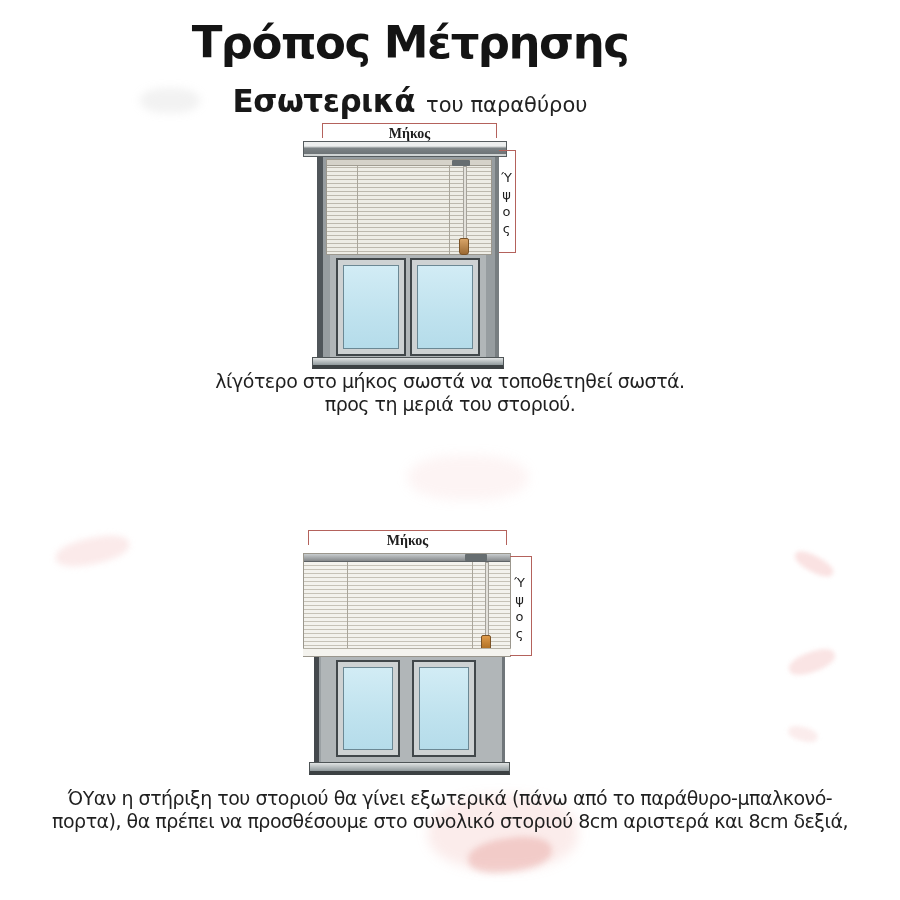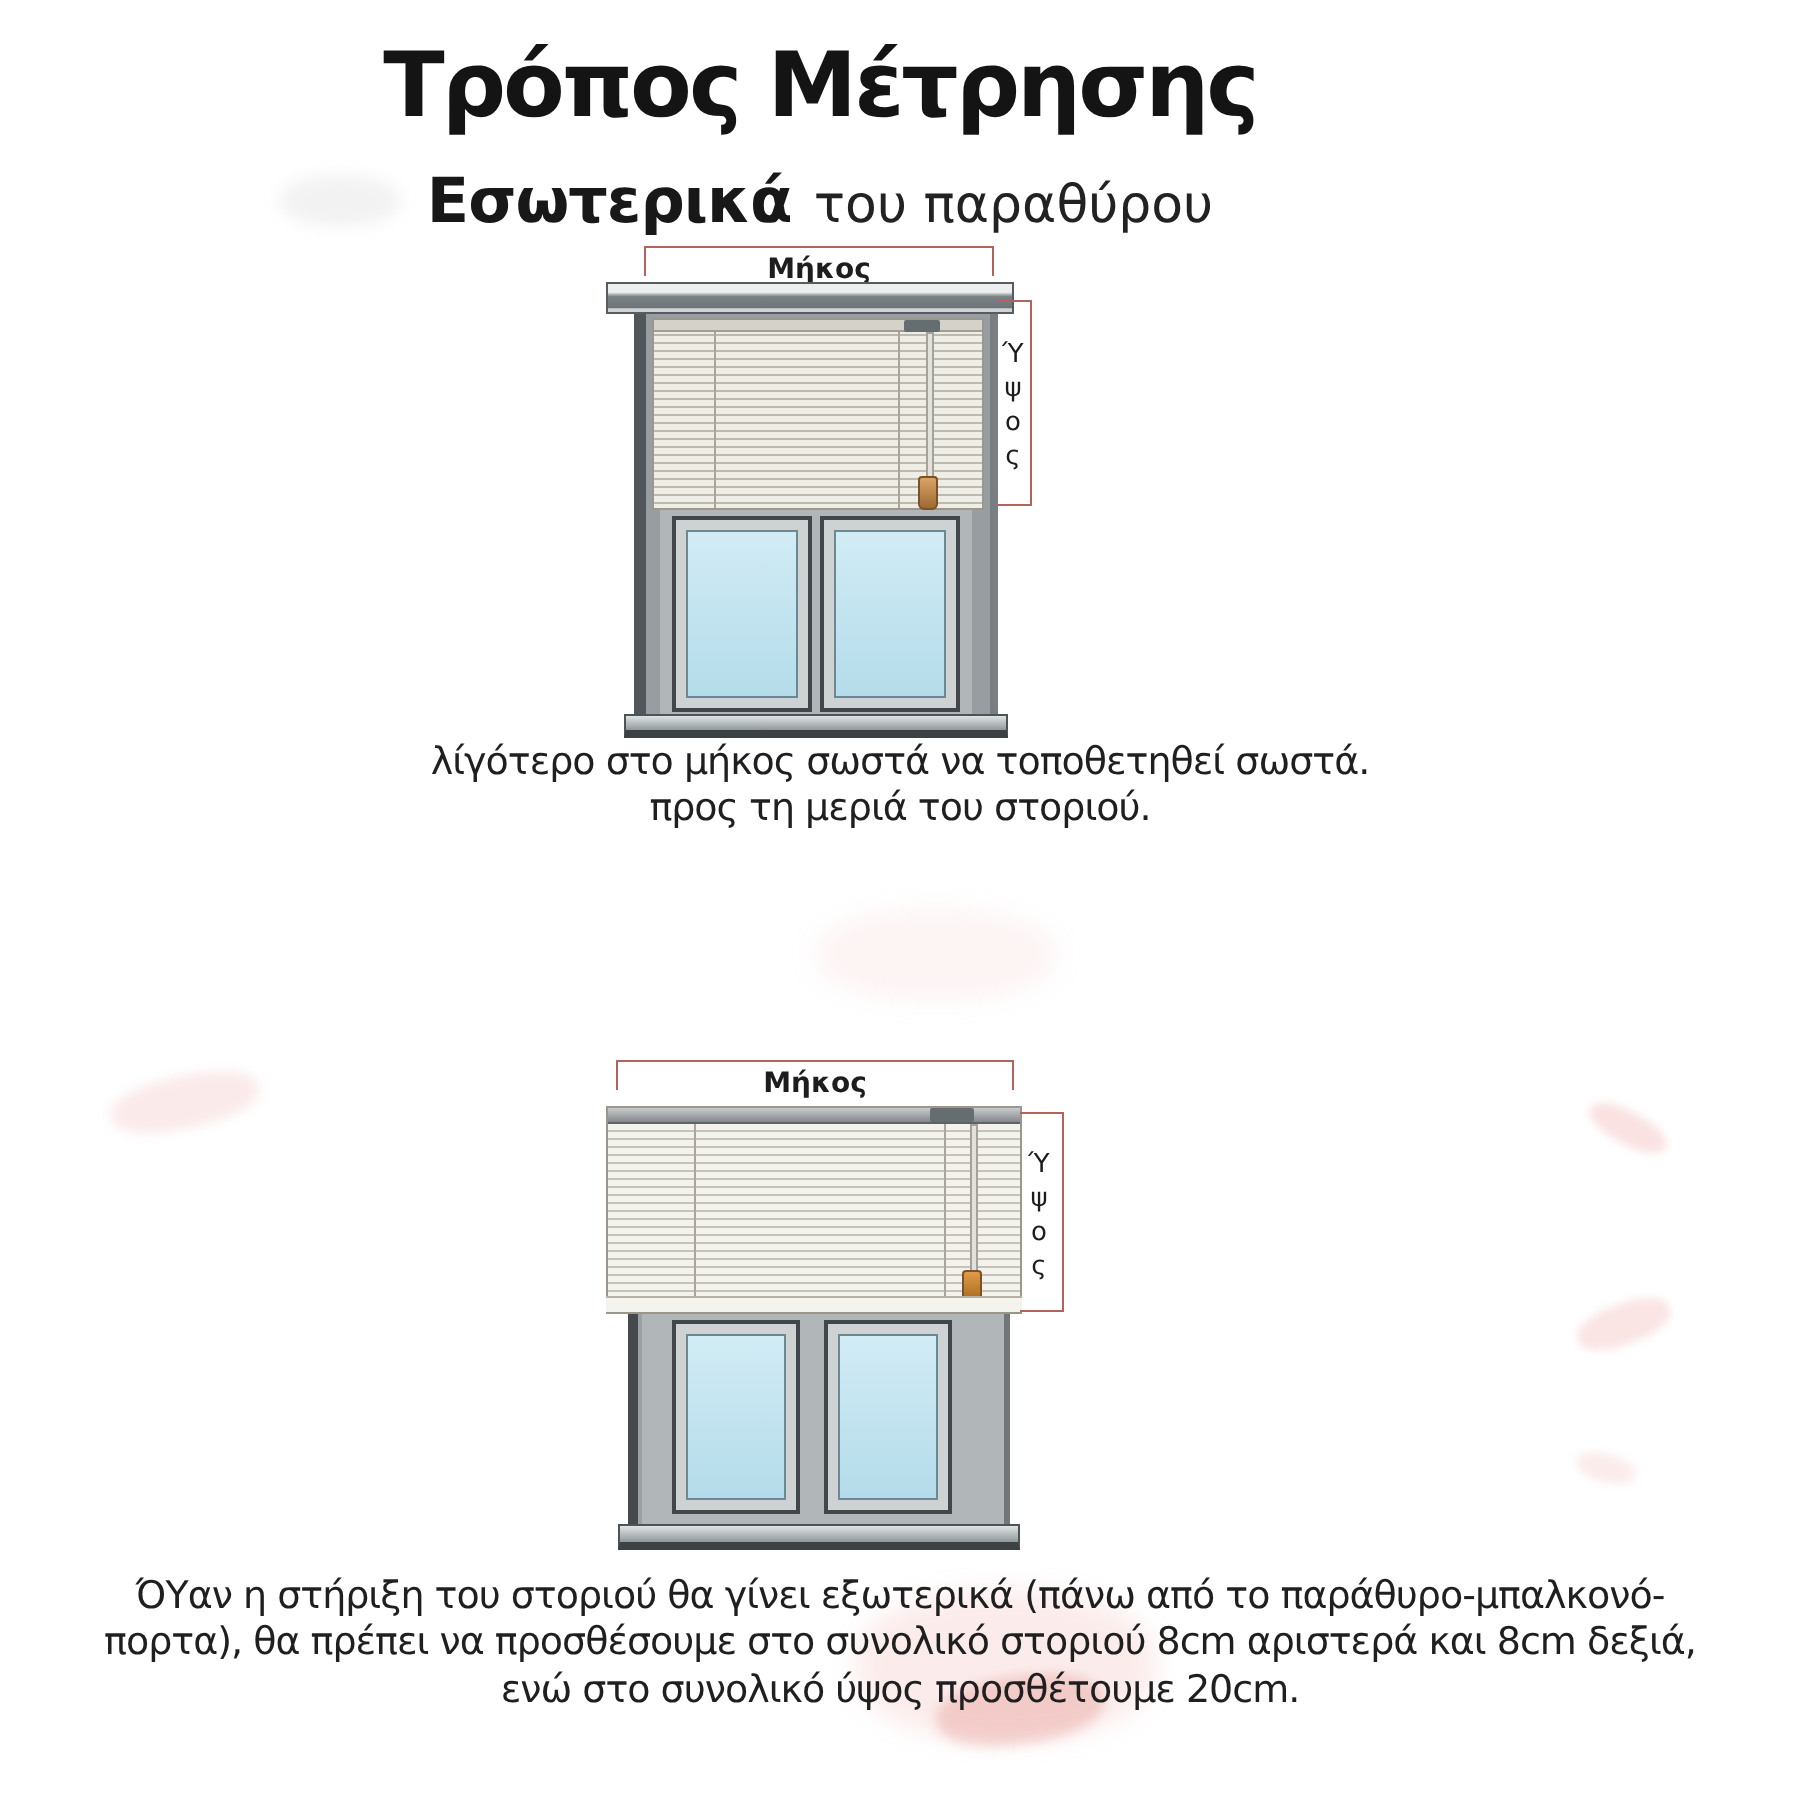--- a/index.html
+++ b/index.html
@@ -8,30 +8,30 @@
     position:relative; width:900px; height:900px; background:#ffffff;
     font-family:"DejaVu Sans", sans-serif; color:#1b1b1b; overflow:hidden;
   }
   
   .page-title {
     position:absolute; left:0; top:16px; width:820px; text-align:center;
     font-size:45px; font-weight:800; letter-spacing:-1.5px; color:#141414;
   }
   .subheading { position:absolute; left:0; width:820px; text-align:center; white-space:nowrap; }
   .subheading .sub-main { font-size:31px; font-weight:700; color:#181818; letter-spacing:-0.5px; }
-  .subheading .sub-small { font-size:26px; font-weight:400; color:#222; margin-left:6px; }
+  .subheading .sub-small { font-size:21px; font-weight:400; color:#222; margin-left:6px; }
   .sub-inside { top:83px; }
   .sub-outside { top:487px; }
   
   .para { position:absolute; left:0; width:900px; text-align:center; font-size:19px; letter-spacing:-0.5px; color:#1f1f1f; }
   .para .pline { line-height:23.3px; }
   .para-inside { top:370px; }
   .para-outside { top:787px; }
   
-  .len-bracket { position:absolute; border-top:1px solid #b4625c; border-left:1px solid #b4625c; border-right:1px solid #b4625c; text-align:center; }
+  .len-bracket { position:absolute; border-top:1px solid #b4625c; border-left:1px solid #b4625c; border-right:1px solid #b4625c; text-align:center;font-family:Liberation Serif, serif; }
   .len-label { font-size:14px; font-weight:700; color:#1d1d1d; line-height:17px; display:inline-block; }
   .lb1 { left:322px; top:123px; width:175px; height:15px; }
   .lb2 { left:308px; top:530px; width:199px; height:15px; }
   .h-bracket { position:absolute; border-right:1px solid #b4625c; border-top:1px solid #b4625c; border-bottom:1px solid #b4625c; }
   .hb1 { left:499px; top:150px; width:17px; height:103px; }
   .hb2 { left:510px; top:556px; width:22px; height:100px; }
   .h-label { position:absolute; writing-mode:vertical-rl; text-orientation:upright; letter-spacing:2px;
              font-size:13px; font-weight:400; color:#1d1d1d; text-align:center; }
   .hl1 { left:498px; top:159px; width:16px; height:90px; }
   .hl2 { left:509px; top:567px; width:18px; height:84px; }
@@ -150,16 +150,15 @@
     </div>
     <div class="sill" style="left:309px; top:762px; width:201px; height:13px;"></div>
 
     <div class="h-bracket hb2"></div>
     <div class="h-label hl2">Ύψος</div>
   </div>
 
   <div class="para para-outside">
     <div class="pline">ΌΥαν η στήριξη του στοριού θα γίνει εξωτερικά (πάνω από το παράθυρο-μπαλκονό-</div>
     <div class="pline">πορτα), θα πρέπει να προσθέσουμε στο συνολικό στοριού 8cm αριστερά και 8cm δεξιά,</div>
-    <div class="pline">ενώ στο συνολικό ύψος προσθέτουμε 20cm.</div>
   </div>
 
 </div>
 
 </body></html>

